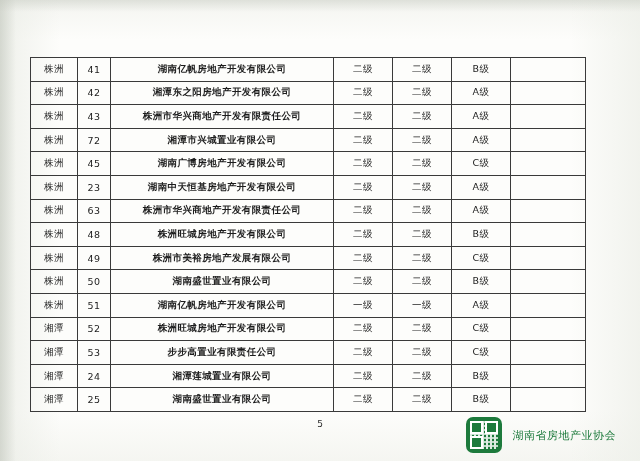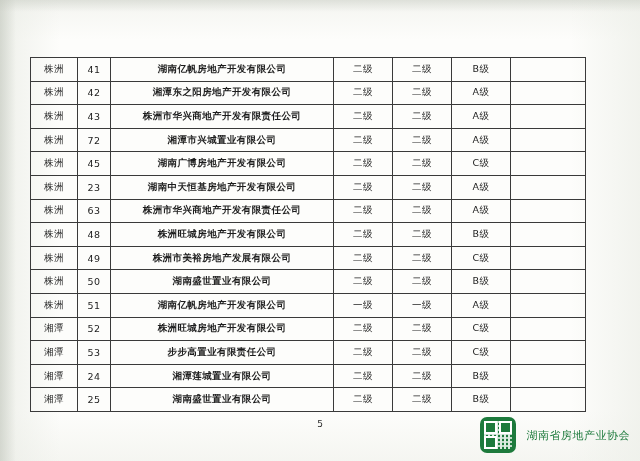--- a/index.html
+++ b/index.html
@@ -69,21 +69,21 @@
     right: 0;
     top: 419px;
     text-align: center;
     font-size: 9px;
     color: #2b2b2b;
     font-family: "DejaVu Sans", "Liberation Sans", sans-serif;
   }
 
   .footer-brand {
     position: absolute;
-    right: 10px;
+    right: 24px;
     bottom: 8px;
     display: flex;
     align-items: center;
     gap: 11px;
   }
   .qr-badge {
     width: 36px;
     height: 36px;
     border-radius: 7px;
     background: #1d7a3c;

